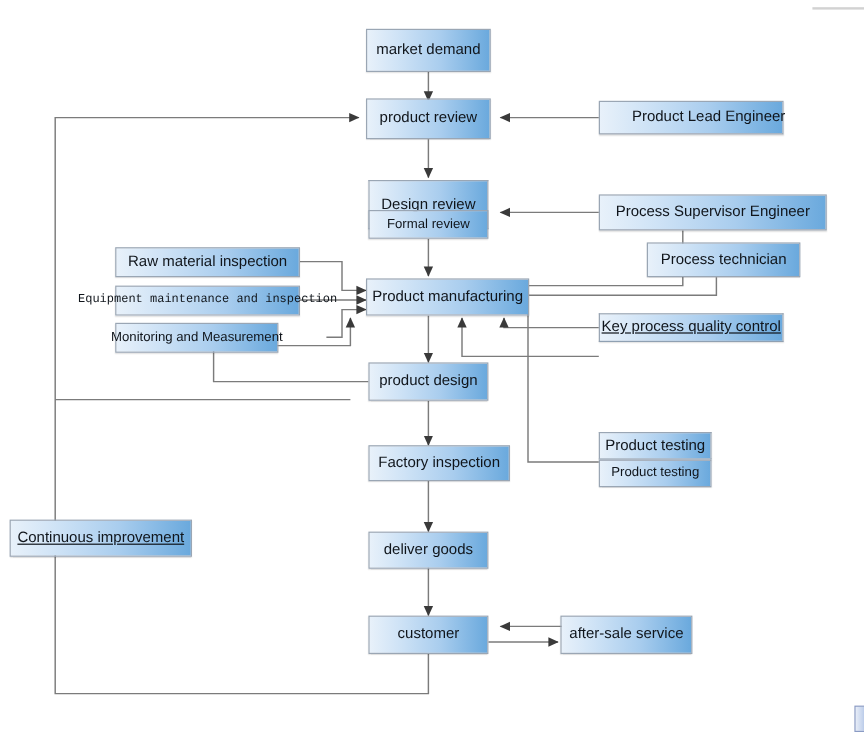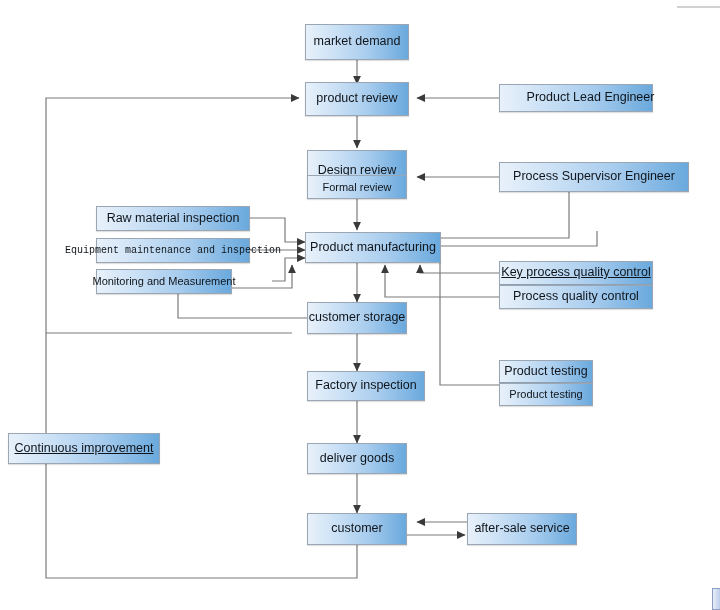--- a/index.html
+++ b/index.html
@@ -98,21 +98,21 @@
   </div>
   <div class="node small" style="left:307px;top:175px;width:100px;height:24px;">
     <span class="lbl">Formal review</span>
   </div>
 
   <div class="node" style="left:305px;top:232px;width:136px;height:31px;">
     <span class="lbl">Product manufacturing</span>
   </div>
 
   <div class="node" style="left:307px;top:302px;width:100px;height:32px;">
-    <span class="lbl">customer storage</span>
+    <span class="lbl">product design</span>
   </div>
 
   <div class="node" style="left:307px;top:371px;width:118px;height:30px;">
     <span class="lbl">Factory inspection</span>
   </div>
 
   <div class="node" style="left:307px;top:443px;width:100px;height:31px;">
     <span class="lbl">deliver goods</span>
   </div>
 
@@ -129,26 +129,26 @@
   </div>
 
   <div class="node" style="left:499px;top:84px;width:154px;height:28px;padding-left:29px;">
     <span class="lbl">Product Lead Engineer</span>
   </div>
 
   <div class="node" style="left:499px;top:162px;width:190px;height:30px;">
     <span class="lbl">Process Supervisor Engineer</span>
   </div>
 
+  <div class="node" style="left:539px;top:202px;width:128px;height:29px;">
+    <span class="lbl">Process technician</span>
+  </div>
 
   <div class="node stack-top" style="left:499px;top:261px;width:154px;height:24px;text-decoration:underline;">
     <span class="lbl">Key process quality control</span>
-  </div>
-  <div class="node" style="left:499px;top:285px;width:154px;height:24px;">
-    <span class="lbl">Process quality control</span>
   </div>
 
   <div class="node stack-top" style="left:499px;top:360px;width:94px;height:23px;">
     <span class="lbl">Product testing</span>
   </div>
   <div class="node small" style="left:499px;top:383px;width:94px;height:23px;">
     <span class="lbl">Product testing</span>
   </div>
 
   <div class="node" style="left:96px;top:206px;width:154px;height:25px;">

